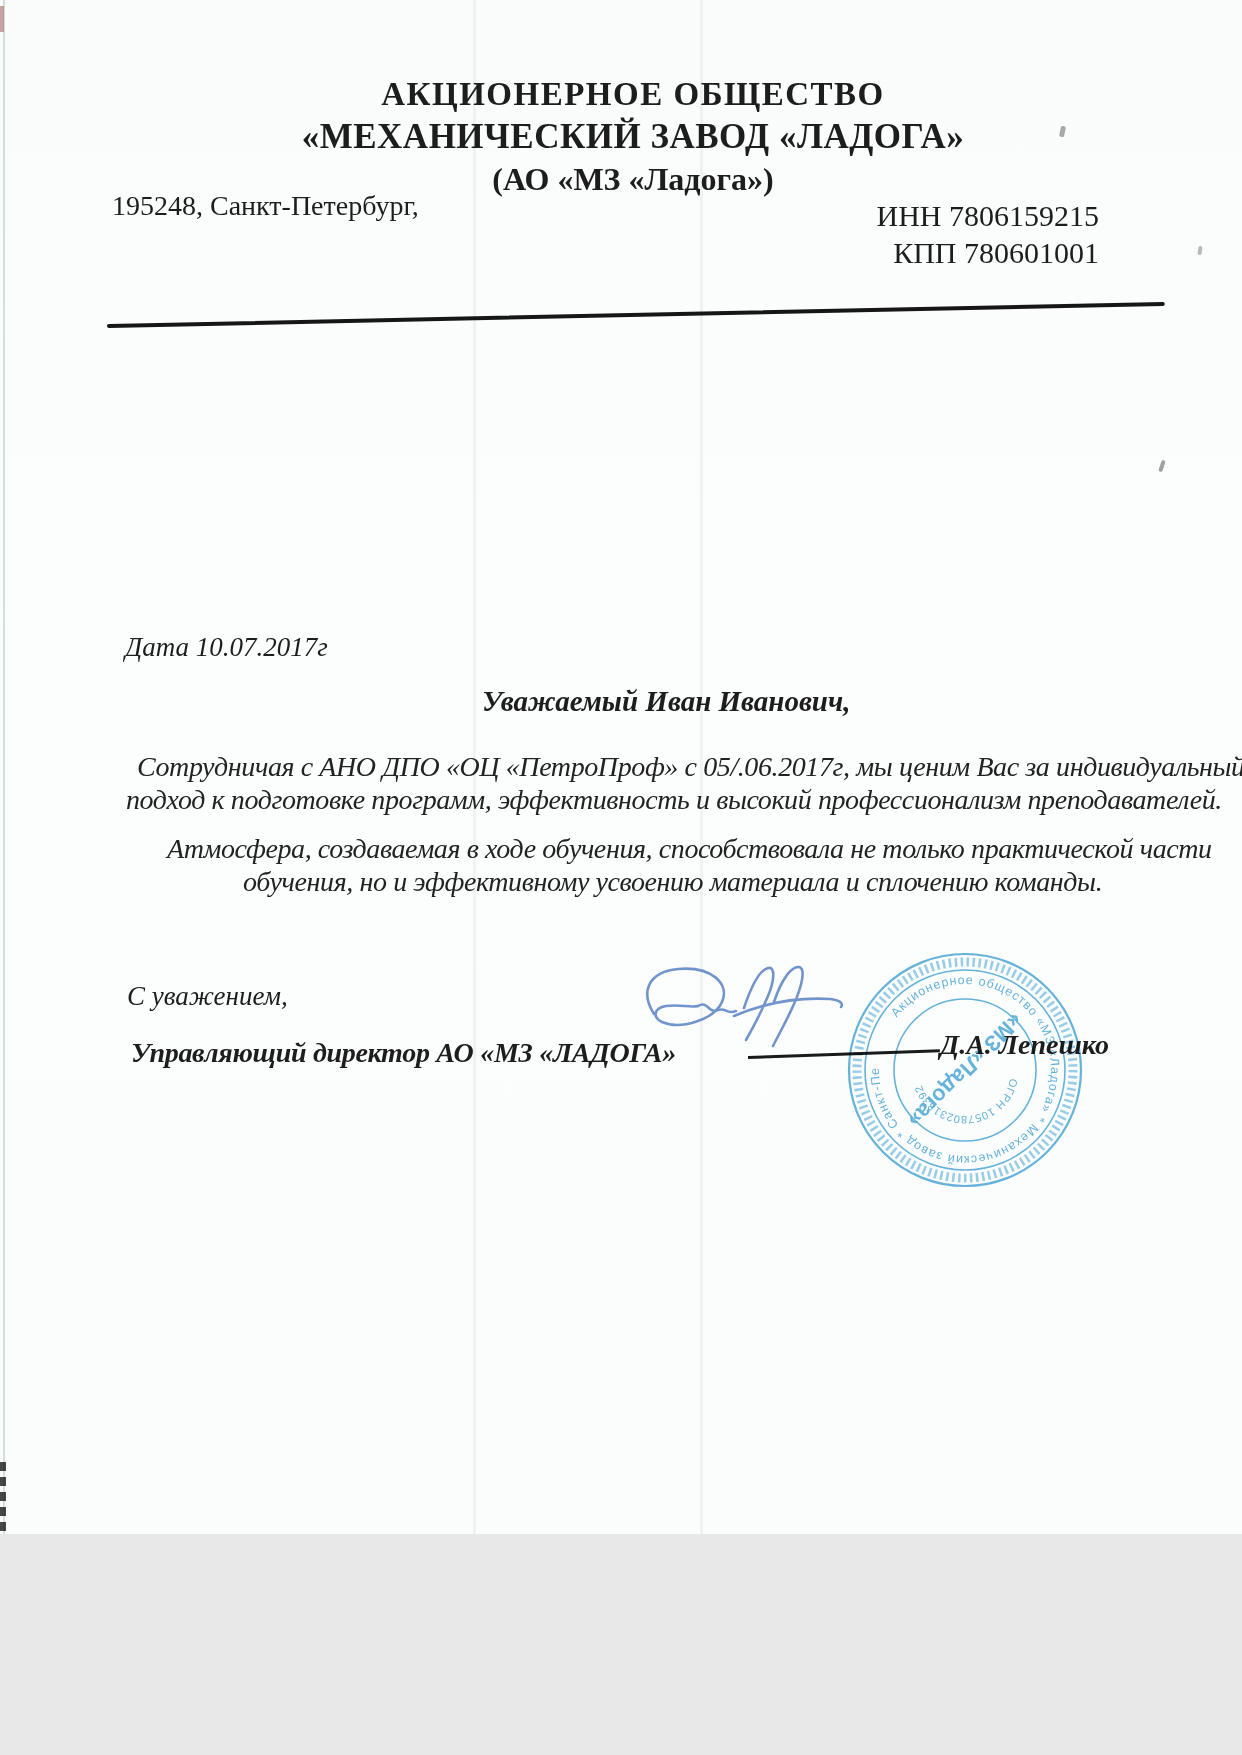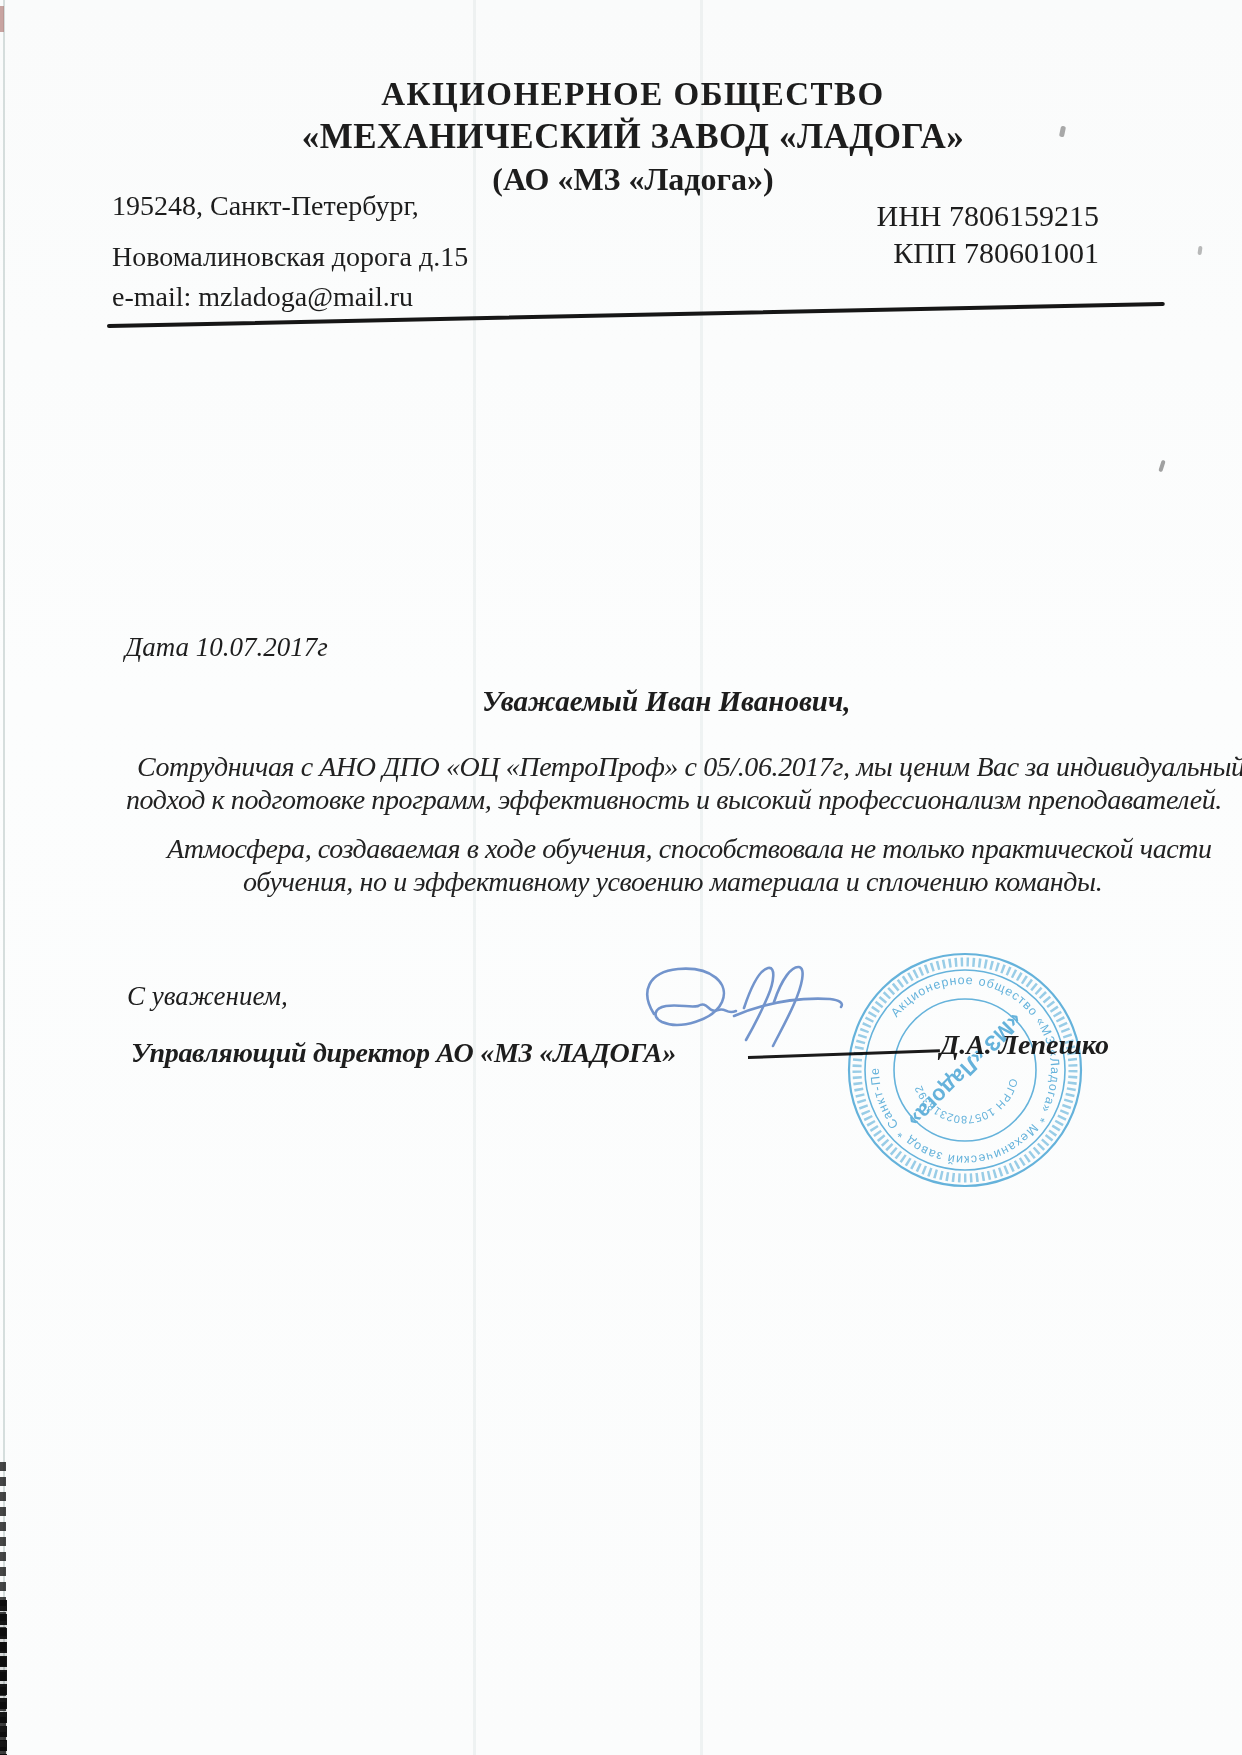--- a/index.html
+++ b/index.html
@@ -1,18 +1,18 @@
 <!DOCTYPE html>
 <html><head>
 <meta charset="utf-8">
 <style>
   html,body{margin:0;padding:0;background:#e8e8e8;}
   .page{
     position:relative;
-    width:1242px;height:1755px;
+    width:1242px;height:1534px;
     margin:0 auto;
     background:linear-gradient(180deg,#fafbfb 0%,#fcfdfd 40%,#fbfcfc 100%);
     overflow:hidden;
     font-family:"Liberation Serif","DejaVu Serif",serif;
     color:#1d1d1d;
   }
   .abs{position:absolute;white-space:nowrap;}
   
   .title-block{left:0;top:0;width:1266px;text-align:center;font-weight:bold;}
   .t1{top:76px;font-size:33px;letter-spacing:1.5px;}
@@ -67,22 +67,20 @@
   <div class="abs edge-dashes-dark"></div>
   <div class="abs speck speck1"></div>
   <div class="abs speck speck2"></div>
   <div class="abs speck speck3"></div>
 
   <div class="abs title-block t1">АКЦИОНЕРНОЕ ОБЩЕСТВО</div>
   <div class="abs title-block t2">«МЕХАНИЧЕСКИЙ ЗАВОД «ЛАДОГА»</div>
   <div class="abs title-block t3">(АО «МЗ «Ладога»)</div>
 
   <div class="abs addr a1">195248, Санкт-Петербург,</div>
-  <div class="abs addr a2">Новомалиновская дорога д.15</div>
-  <div class="abs addr a3">e-mail: mzladoga@mail.ru</div>
 
   <div class="abs reg inn">ИНН 7806159215</div>
   <div class="abs reg kpp">КПП 780601001</div>
 
   <div class="abs rule"></div>
 
   <div class="abs dateline">Дата 10.07.2017г</div>
   <div class="abs salutation">Уважаемый Иван Иванович,</div>
 
   <div class="abs bodyline p1l1">Сотрудничая с АНО ДПО «ОЦ «ПетроПроф» с 05/.06.2017г, мы ценим Вас за индивидуальный</div>

